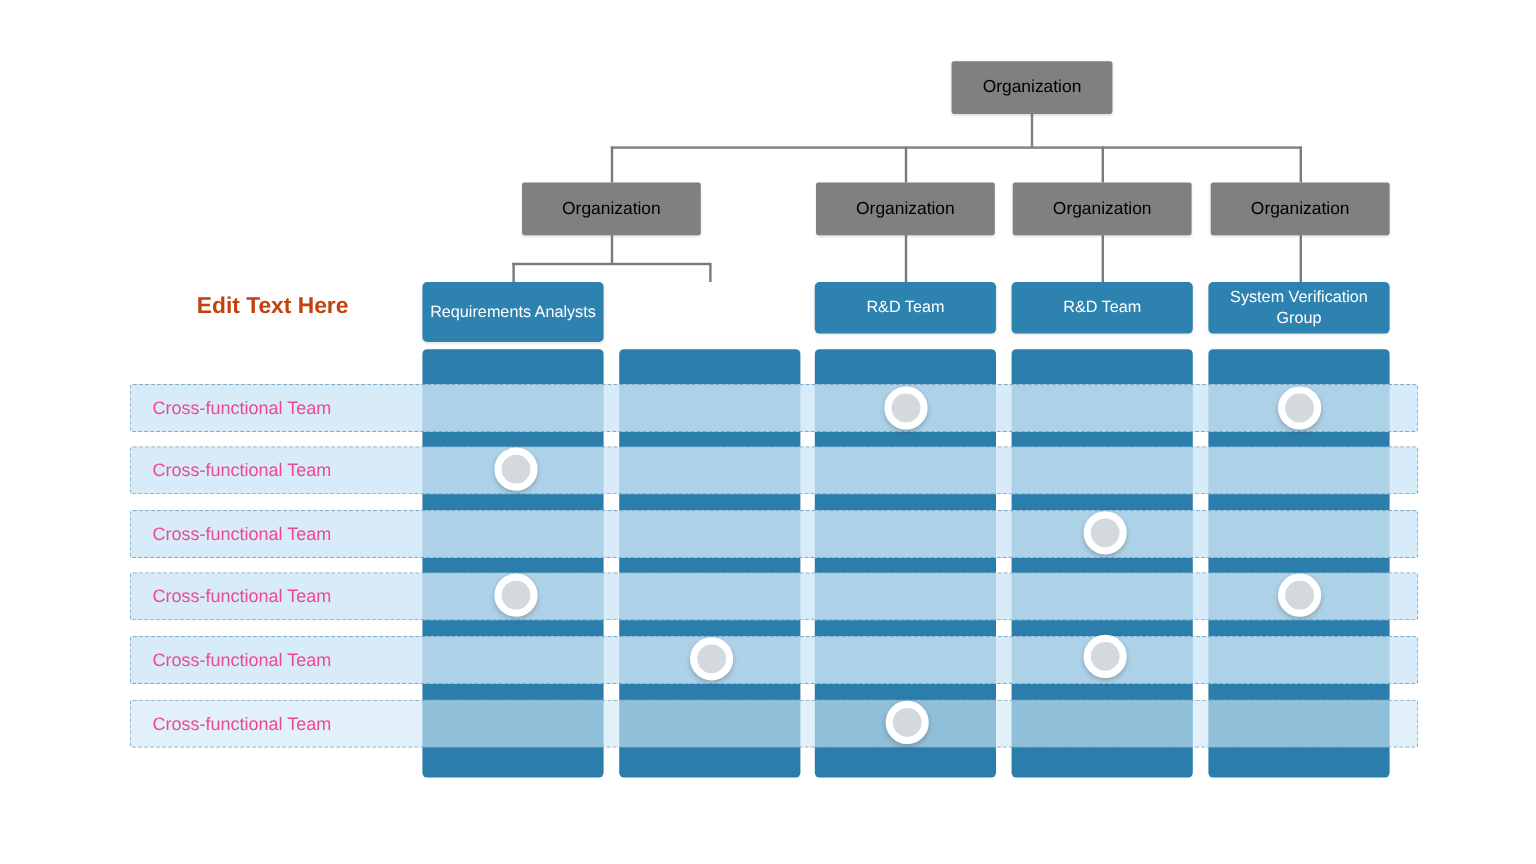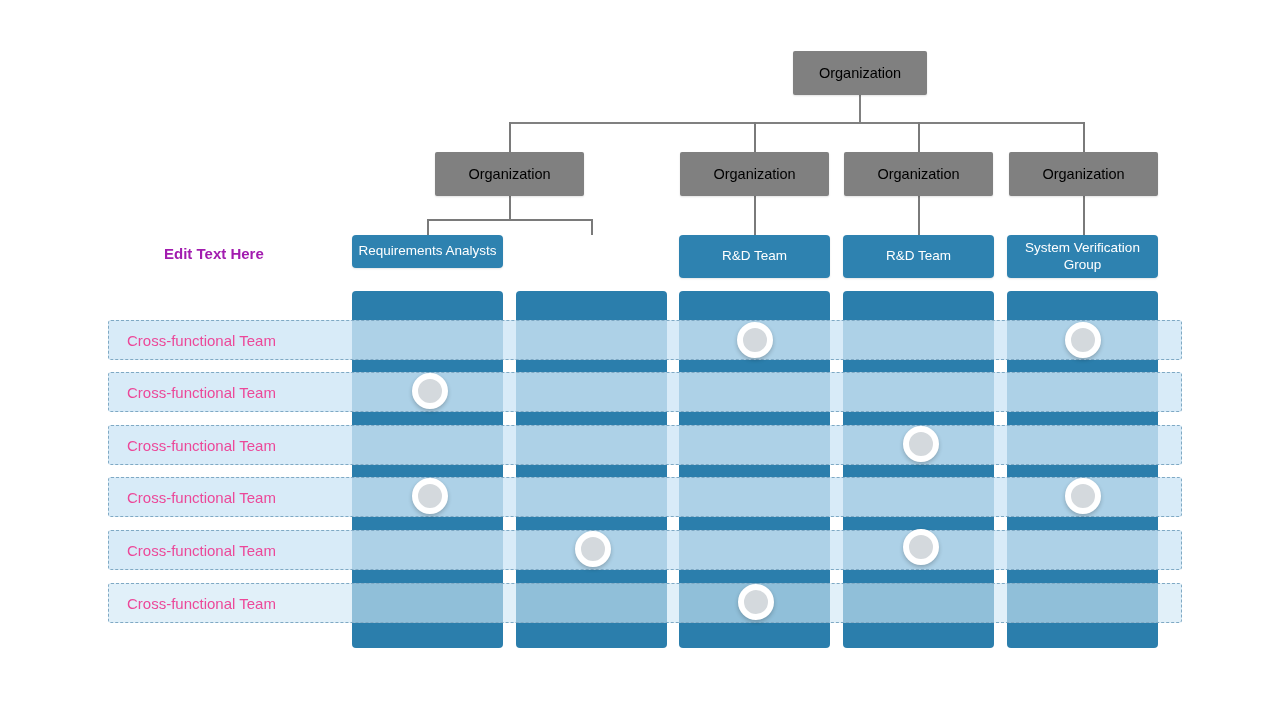--- a/index.html
+++ b/index.html
@@ -92,23 +92,23 @@
     border-radius: 50%;
     background: #d4d9dd;
     border: 6px solid #ffffff;
     box-sizing: border-box;
     box-shadow: 0 2px 4px rgba(0,0,0,0.22);
   }
 
   
   .side-label {
     position: absolute;
-    font-size: 15px;
+    font-size: 19px;
     font-weight: bold;
-    color: #a21caf;
+    color: #c2410c;
     white-space: nowrap;
   }
 </style>
 </head>
 <body>
 
 <div id="stage">
 
   <div class="line-v" style="left:859px; top:95px; width:2px; height:28px;"></div>
   <div class="line-h" style="left:509px; top:122px; width:575px; height:2px;"></div>
@@ -138,21 +138,21 @@
   </div>
   <div class="org-box" style="left:844px; top:152px; width:149px; height:44px;">
     <span>Organization</span>
   </div>
   <div class="org-box" style="left:1009px; top:152px; width:149px; height:44px;">
     <span>Organization</span>
   </div>
 
   <div class="side-label" style="left:164px; top:245px;">Edit Text Here</div>
 
-  <div class="team-box" style="left:352px; top:235px; width:151px; height:33px;">
+  <div class="team-box" style="left:352px; top:235px; width:151px; height:50px;">
     <span>Requirements Analysts</span>
   </div>
   <div class="team-box" style="left:679px; top:235px; width:151px; height:43px;">
     <span>R&amp;D Team</span>
   </div>
   <div class="team-box" style="left:843px; top:235px; width:151px; height:43px;">
     <span>R&amp;D Team</span>
   </div>
   <div class="team-box" style="left:1007px; top:235px; width:151px; height:43px;">
     <span>System Verification Group</span>

